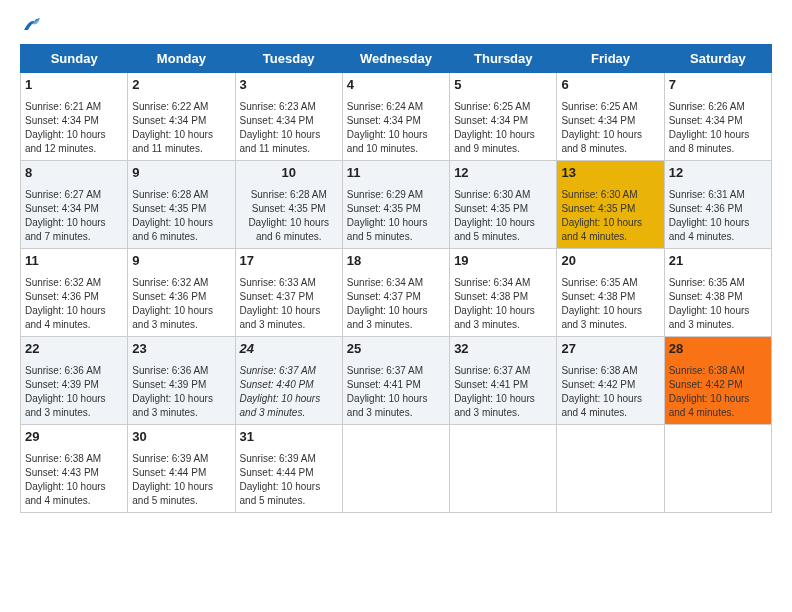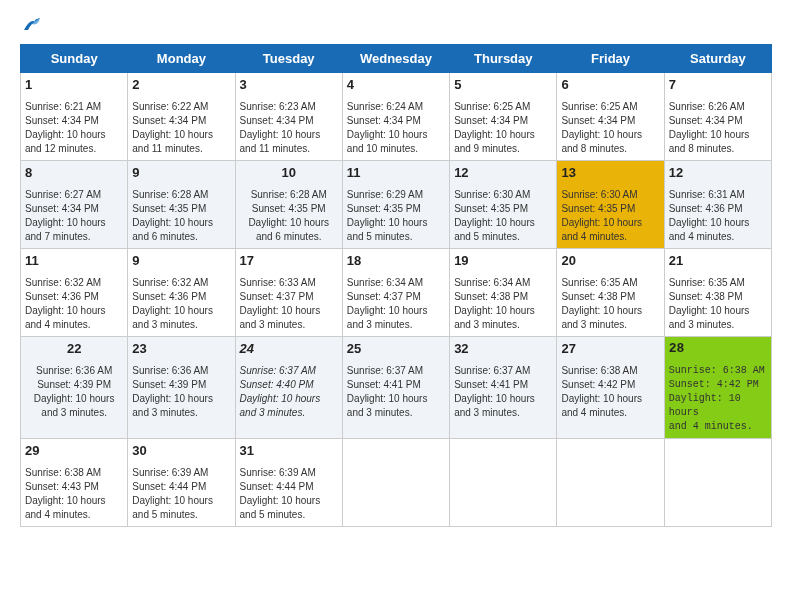--- a/index.html
+++ b/index.html
@@ -304,21 +304,21 @@
           <span class="day-num">21</span>
           <div class="day-info">
             Sunrise: 6:35 AM<br>
             Sunset: 4:38 PM<br>
             Daylight: 10 hours<br>
             and 3 minutes.
           </div>
         </td>
       </tr>
       <tr style="background: rgb(240, 244, 248);">
-        <td style="background: rgb(240, 244, 248); text-align: center;">
+        <td style="background: rgb(240, 244, 248);">
           <span class="day-num">22</span>
           <div class="day-info">
             Sunrise: 6:36 AM<br>
             Sunset: 4:39 PM<br>
             Daylight: 10 hours<br>
             and 3 minutes.
           </div>
         </td>
         <td style="background: rgb(240, 244, 248);">
           <span class="day-num">23</span>
@@ -358,21 +358,21 @@
         </td>
         <td style="background: rgb(240, 244, 248);">
           <span class="day-num">27</span>
           <div class="day-info">
             Sunrise: 6:38 AM<br>
             Sunset: 4:42 PM<br>
             Daylight: 10 hours<br>
             and 4 minutes.
           </div>
         </td>
-        <td style="background: #84cc16; font-family: Liberation Mono, monospace;">
+        <td style="background: #f97316;">
           <span class="day-num">28</span>
           <div class="day-info">
             Sunrise: 6:38 AM<br>
             Sunset: 4:42 PM<br>
             Daylight: 10 hours<br>
             and 4 minutes.
           </div>
         </td>
       </tr>
       <tr>

